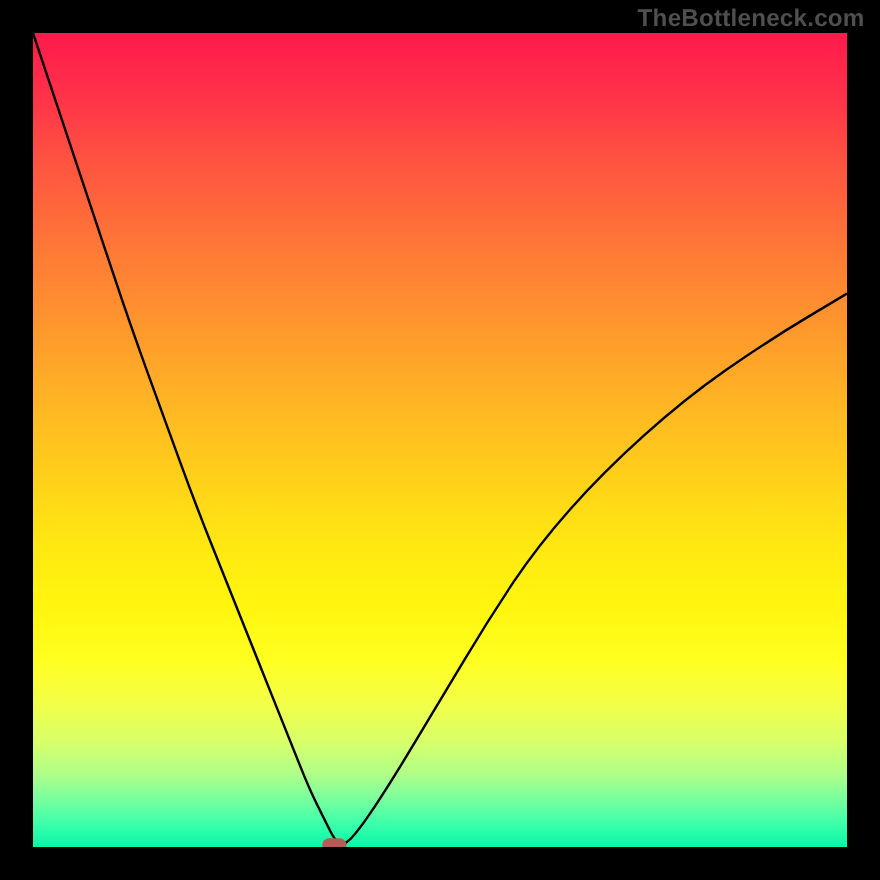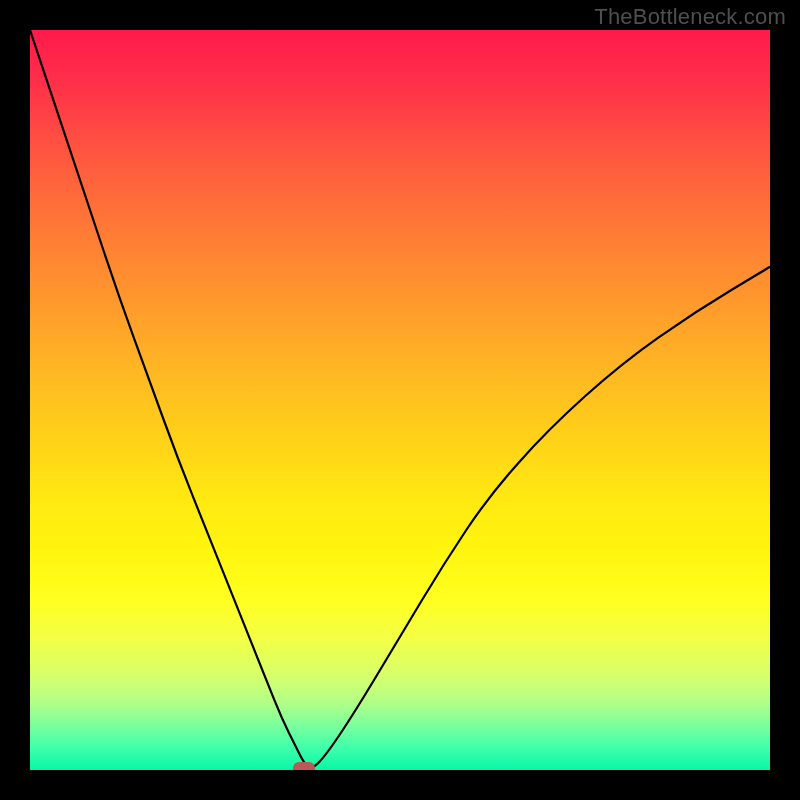--- a/index.html
+++ b/index.html
@@ -17,21 +17,21 @@
     height: 800px;
     background: #000;
     box-sizing: border-box;
   }
   .watermark {
     position: absolute;
     top: 4px;
     right: 14px;
     color: #4f4f4f;
     font-size: 22px;
-    font-weight: 400;
+    font-weight: 700;
     letter-spacing: 0.2px;
     z-index: 3;
     user-select: none;
   }
   .plot-area {
     position: absolute;
     left: 30px;
     top: 30px;
     width: 740px;
     height: 740px;

